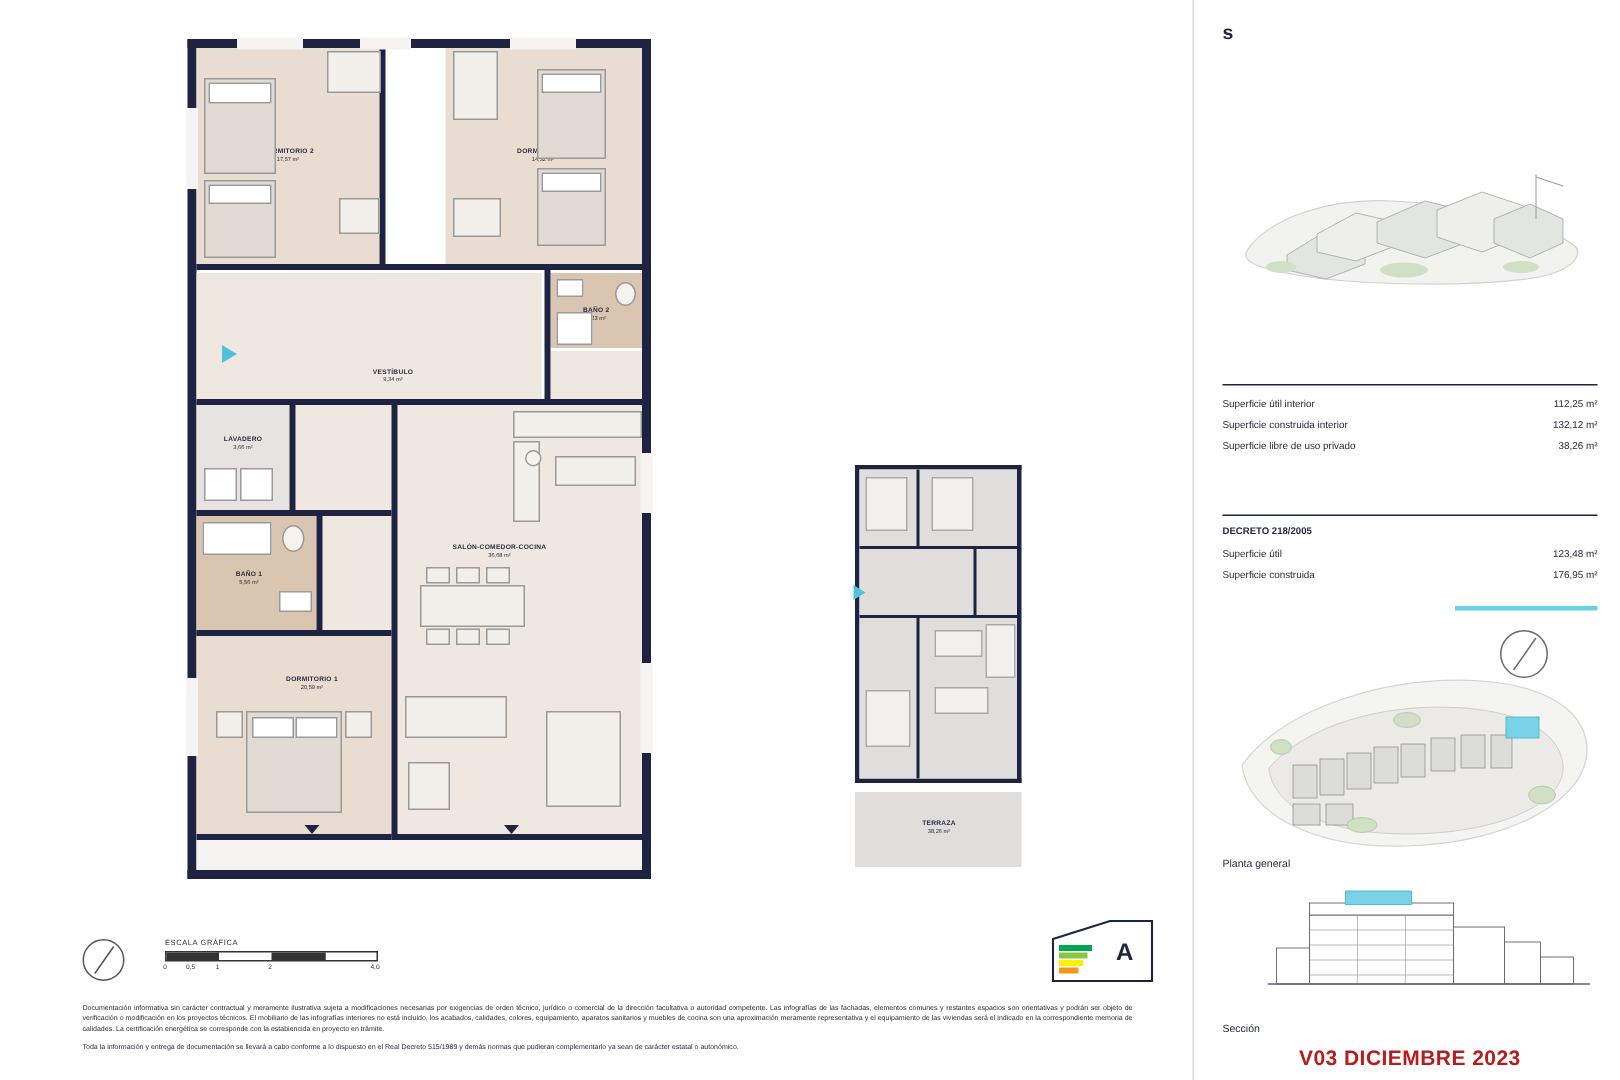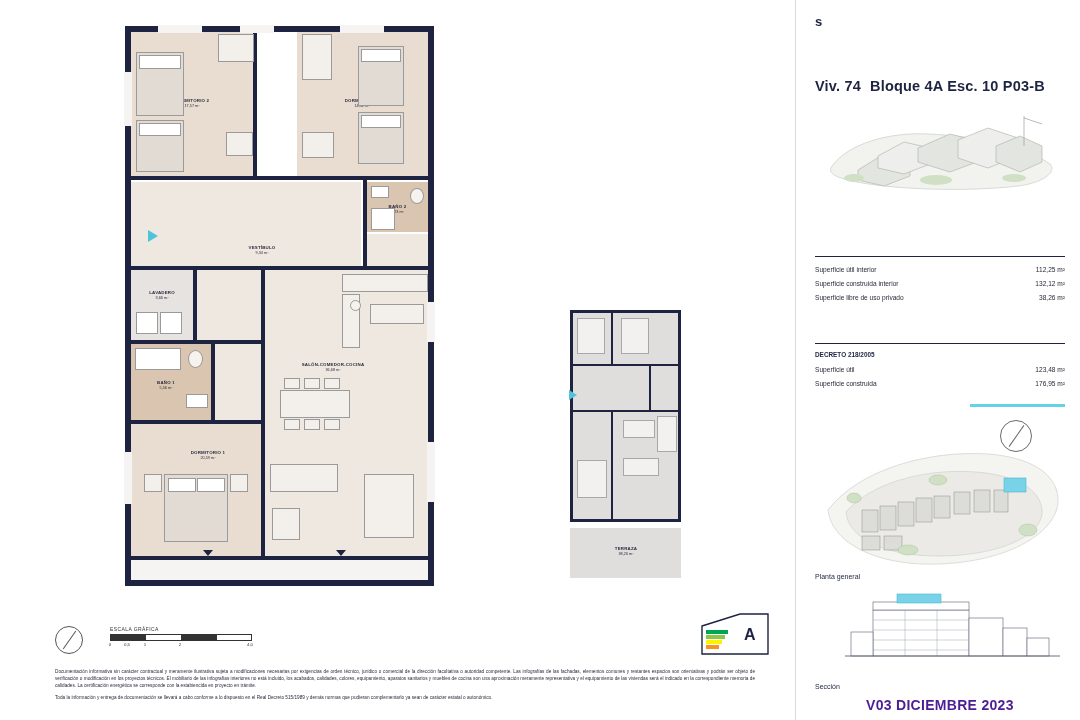--- a/index.html
+++ b/index.html
@@ -50,21 +50,21 @@
   .dec-title{position:absolute;left:815px;font-size:6.4px;font-weight:bold;color:#1d2340;}
   .cyan-bar{position:absolute;left:970px;top:404px;width:95px;height:3px;background:#66d2e6;}
 
   .compass{position:absolute;left:1000px;top:420px;width:30px;height:30px;border:1px solid #6b6b6b;border-radius:50%;}
   .compass:before{content:"";position:absolute;left:50%;top:2px;width:1px;height:26px;background:#6b6b6b;transform:rotate(35deg);transform-origin:50% 50%;}
 
   .sitemap{position:absolute;left:818px;top:440px;width:245px;height:130px;}
   .planta-lbl{position:absolute;left:815px;top:573px;font-size:7px;color:#1d2340;}
   .seccion-img{position:absolute;left:845px;top:592px;width:215px;height:75px;}
   .seccion-lbl{position:absolute;left:815px;top:683px;font-size:7px;color:#1d2340;}
-  .version{position:absolute;left:866px;top:697px;font-size:14px;font-weight:bold;color:#4c1d95;letter-spacing:.3px;}
+  .version{position:absolute;left:866px;top:697px;font-size:14px;font-weight:bold;color:#b91c1c;letter-spacing:.3px;}
 
   
   .scale-block{position:absolute;left:110px;top:626px;width:150px;}
   .scale-title{font-size:5px;color:#333;letter-spacing:.4px;margin-bottom:2px;}
   .scale-bar{position:relative;height:5px;width:140px;border:0.6px solid #333;display:flex;}
   .scale-bar div{flex:1;border-right:0.6px solid #333;}
   .scale-bar div:last-child{border-right:none;}
   .scale-bar div.f{background:#333;}
   .scale-nums{position:relative;height:8px;font-size:4.4px;color:#333;margin-top:1px;}
   .scale-nums span{position:absolute;transform:translateX(-50%);}
@@ -272,23 +272,20 @@
 
   <div class="legal">
     <p>Documentación informativa sin carácter contractual y meramente ilustrativa sujeta a modificaciones necesarias por exigencias de orden técnico, jurídico o comercial de la dirección facultativa o autoridad competente. Las infografías de las fachadas, elementos comunes y restantes espacios son orientativas y podrán ser objeto de verificación o modificación en los proyectos técnicos. El mobiliario de las infografías interiores no está incluido, los acabados, calidades, colores, equipamiento, aparatos sanitarios y muebles de cocina son una aproximación meramente representativa y el equipamiento de las viviendas será el indicado en la correspondiente memoria de calidades. La certificación energética se corresponde con la estabiencida en proyecto en trámite.</p>
     <p>Toda la información y entrega de documentación se llevará a cabo conforme a lo dispuesto en el Real Decreto 515/1989 y demás normas que pudieran complementarlo ya sean de carácter estatal o autonómico.</p>
   </div>
 
   <div class="vdivider"></div>
 
   <div class="logo-mark">s</div>
 
-  <div class="viv-title">
-    <span>Viv. 74</span><span class="sp"></span><span>Bloque 4A Esc. 10 P03-B</span>
-  </div>
 
   <div class="render3d">
     <svg width="245" height="92" viewBox="0 0 245 92">
       <path d="M14 62 C30 40, 70 28, 110 30 C160 32, 210 44, 232 60 C238 66, 230 78, 200 82 C150 88, 70 86, 30 76 C14 72, 10 68, 14 62 Z" fill="#f2f3ef" stroke="#cfd3cb" stroke-width="0.8"></path>
       <path d="M40 66 L66 50 L92 56 L92 72 L66 82 L40 76 Z" fill="#e3e5e0" stroke="#a9aea6" stroke-width="0.6"></path>
       <path d="M60 52 L86 38 L112 44 L112 60 L86 70 L60 64 Z" fill="#eeefec" stroke="#a9aea6" stroke-width="0.6"></path>
       <path d="M100 44 L132 30 L164 38 L164 56 L132 68 L100 58 Z" fill="#e3e5e0" stroke="#a9aea6" stroke-width="0.6"></path>
       <path d="M140 36 L170 24 L200 34 L200 52 L170 64 L140 54 Z" fill="#eeefec" stroke="#a9aea6" stroke-width="0.6"></path>
       <path d="M178 42 L202 32 L224 42 L224 58 L202 68 L178 58 Z" fill="#e3e5e0" stroke="#a9aea6" stroke-width="0.6"></path>
       <ellipse cx="36" cy="74" rx="10" ry="4" fill="#cfe0c4"></ellipse>

